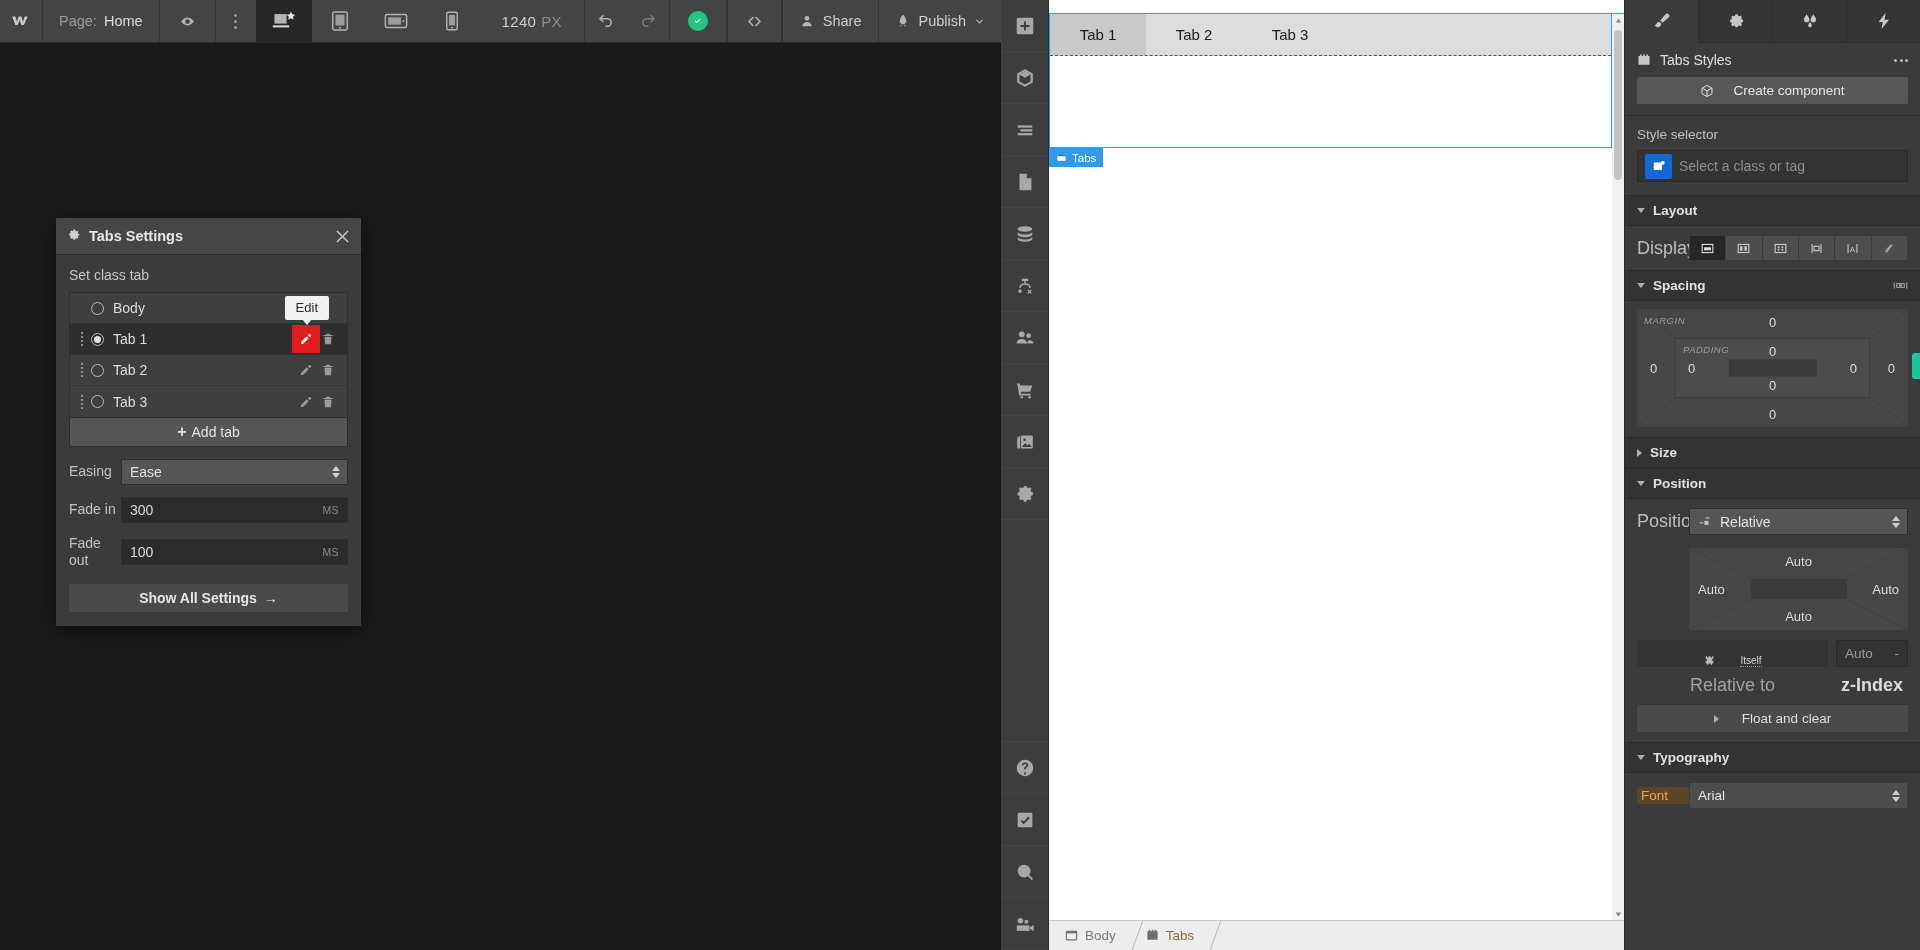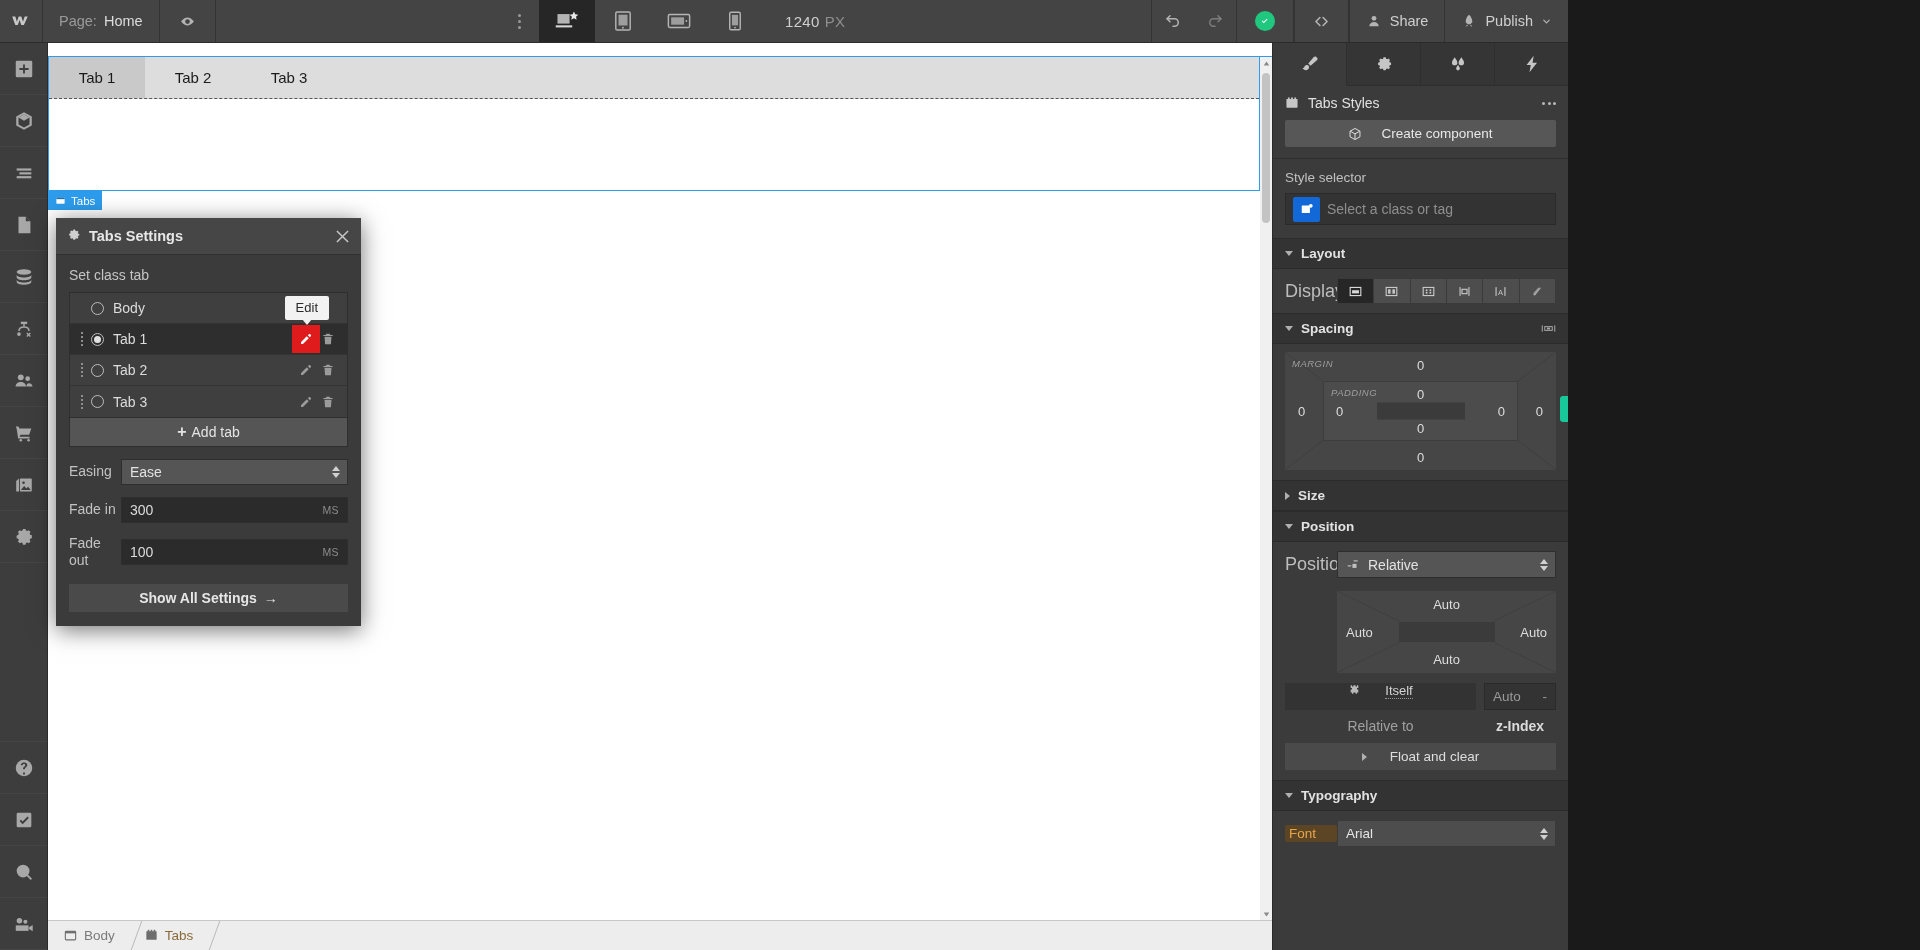--- a/index.html
+++ b/index.html
@@ -3,21 +3,21 @@
 <meta charset="utf-8">
 <style>
   * { box-sizing: border-box; margin: 0; padding: 0; }
   html, body {
     width: 1920px; height: 950px;
     background: #1a1a1a;
     font-family: "Liberation Sans", sans-serif;
     overflow: hidden;
     -webkit-font-smoothing: antialiased;
   }
-  .app { position: relative; width: 1568px; height: 950px; display: flex; flex-direction: column; }
+  .app { position: relative; width: 1920px; height: 950px; display: flex; flex-direction: row; }
 
   
   .topbar {
     height: 43px; background: #444; display: flex; align-items: stretch;
     flex: 0 0 43px; color: #d0d0d0; font-size: 14px;
     border-bottom: 1px solid #2b2b2b;
   }
   .tb-cell { display: flex; align-items: center; justify-content: center; padding: 0 16px; border-right: 1px solid #333; }
   .tb-logo { width: 43px; padding: 0; }
   .tb-logo svg { width: 24px; height: 24px; fill: #c9c9c9; }
@@ -201,27 +201,27 @@
   .sp-core { position: absolute; left: 50%; top: 50%; transform: translate(-50%,-50%); width: 88px; height: 17px; background: #3b3b3b; }
   .sp-diag { position:absolute; inset:0; pointer-events:none; }
   .green-tab { position: absolute; right: -12px; top: 44px; width: 8px; height: 26px; background: #18c79a; border-radius: 3px 0 0 3px; }
 
   
   .pos-wrap { padding: 4px 12px 10px; }
   .posbox { position: relative; margin-left: 52px; height: 82px; background: #464646; }
   .posbox .pv { position: absolute; font-size: 13px; color: #ddd; }
   .posbox .pcore { position: absolute; left: 50%; top: 50%; transform: translate(-50%,-50%); width: 96px; height: 20px; background: #3b3b3b; }
   .pos-ctl { display: flex; gap: 8px; padding: 0 12px 8px; }
-  .itself { flex: 1; height: 27px; background: #333; display: flex; align-items: flex-start; justify-content: center;
-    gap: 24px; font-size: 13px; color: #d4d4d4; cursor: pointer; }
+  .itself { flex: 1; height: 27px; background: #333; display: flex; align-items: flex-end; justify-content: center;
+    gap: 24px; font-size: 10px; color: #d4d4d4; cursor: pointer; }
   .itself svg { width: 13px; height: 13px; fill: #b8b8b8; }
   .itself .u { border-bottom: 1px dotted #9a9a9a; }
   .zbox { width: 72px; height: 27px; background: #333; border: 1px solid #2a2a2a; display: flex;
     align-items: center; justify-content: space-between; padding: 0 8px; color: #9a9a9a; font-size: 13.5px; }
-  .pos-sub { display: flex; gap: 8px; padding: 0 12px 9px; font-size: 14px; }
+  .pos-sub { display: flex; gap: 8px; padding: 0 12px 9px; font-size: 18px; }
   .pos-sub .s1 { flex: 1; text-align: center; color: #a0a0a0; }
   .pos-sub .s2 { width: 72px; text-align: center; color: #dcdcdc; font-weight: bold; }
   .float-row { margin: 0 12px 10px; height: 27px; background: #4a4a4a; display: flex; align-items: center;
     justify-content: center; gap: 23px; font-size: 13.5px; color: #dedede; cursor: pointer; }
   .font-row { display: flex; align-items: center; padding: 9px 12px; }
   .font-lbl { width: 52px; font-size: 13.5px; color: #e8a44a; background: #5c4524; padding: 1px 4px; border-radius: 2px; }
   .font-sel { flex: 1; height: 27px; background: #4d4d4d; border: 1px solid #3a3a3a; display: flex;
     align-items: center; padding: 0 8px; font-size: 13.5px; color: #e4e4e4; position: relative; cursor: pointer; }
   .rp-scroll { flex: 1; overflow: hidden; }
 </style>

